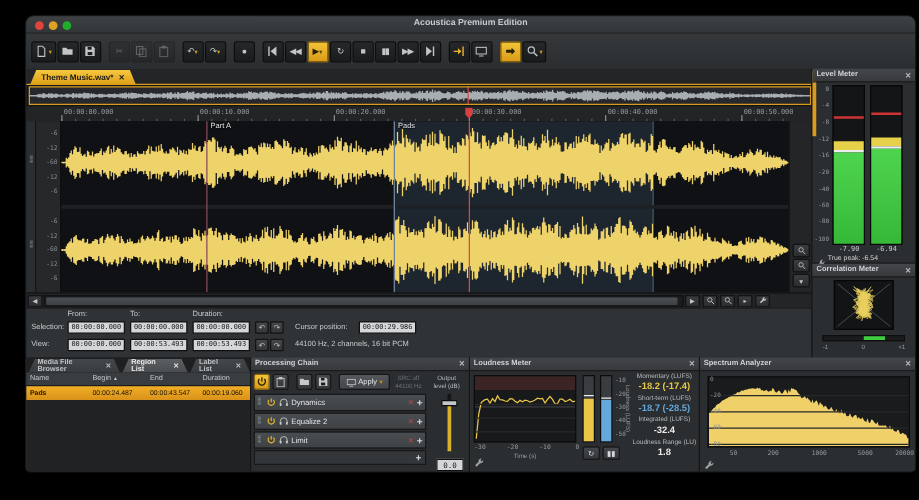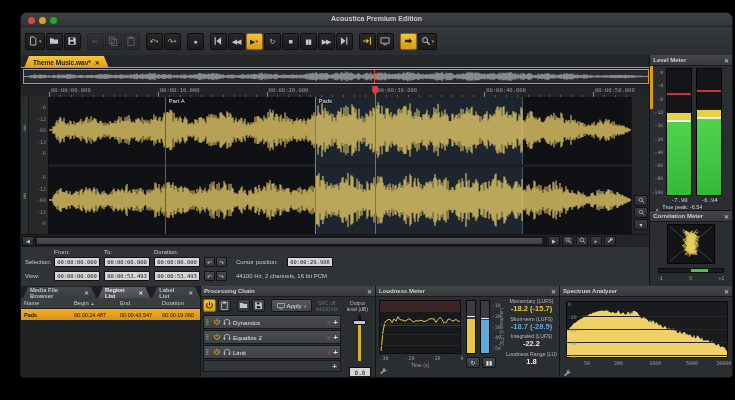--- a/index.html
+++ b/index.html
@@ -720,29 +720,29 @@
             <span class="ld-yt" style="left: 116px; top: 19px;">-10</span>
             <span class="ld-yt" style="left: 116px; top: 29.8px;">-20</span>
             <span class="ld-yt" style="left: 116px; top: 40.6px;">-30</span>
             <span class="ld-yt" style="left: 116px; top: 51.4px;">-40</span>
             <span class="ld-yt" style="left: 116px; top: 62.2px;">-50</span>
           </div>
         <div class="ld-ylab">Loudness (LUFS)</div>
         <div class="ld-readouts" id="ldread">
             <div class="ld-r">
               <div class="ld-rl">Momentary (LUFS)</div>
-              <div class="ld-rv" style="color: rgb(233, 198, 72);">-18.2 (-15.7)</div>
+              <div class="ld-rv" style="color: rgb(233, 198, 72);">-18.2 (-17.4)</div>
             </div>
             <div class="ld-r">
               <div class="ld-rl">Short-term (LUFS)</div>
               <div class="ld-rv" style="color: rgb(100, 168, 220);">-18.7 (-28.5)</div>
             </div>
             <div class="ld-r">
               <div class="ld-rl">Integrated (LUFS)</div>
-              <div class="ld-rv" style="color: rgb(236, 236, 236);">-22.2</div>
+              <div class="ld-rv" style="color: rgb(236, 236, 236);">-32.4</div>
             </div>
             <div class="ld-r">
               <div class="ld-rl">Loudness Range (LU)</div>
               <div class="ld-rv" style="color: rgb(236, 236, 236);">1.8</div>
             </div>
           </div>
         <div class="ld-btn" style="left:90px">↻</div>
         <div class="ld-btn" style="left:106px">▮▮</div>
         <div class="wrench-btn" style="left:3px;top:76px"><svg viewBox="0 0 16 16">
               <use href="#i-wrench"></use>

